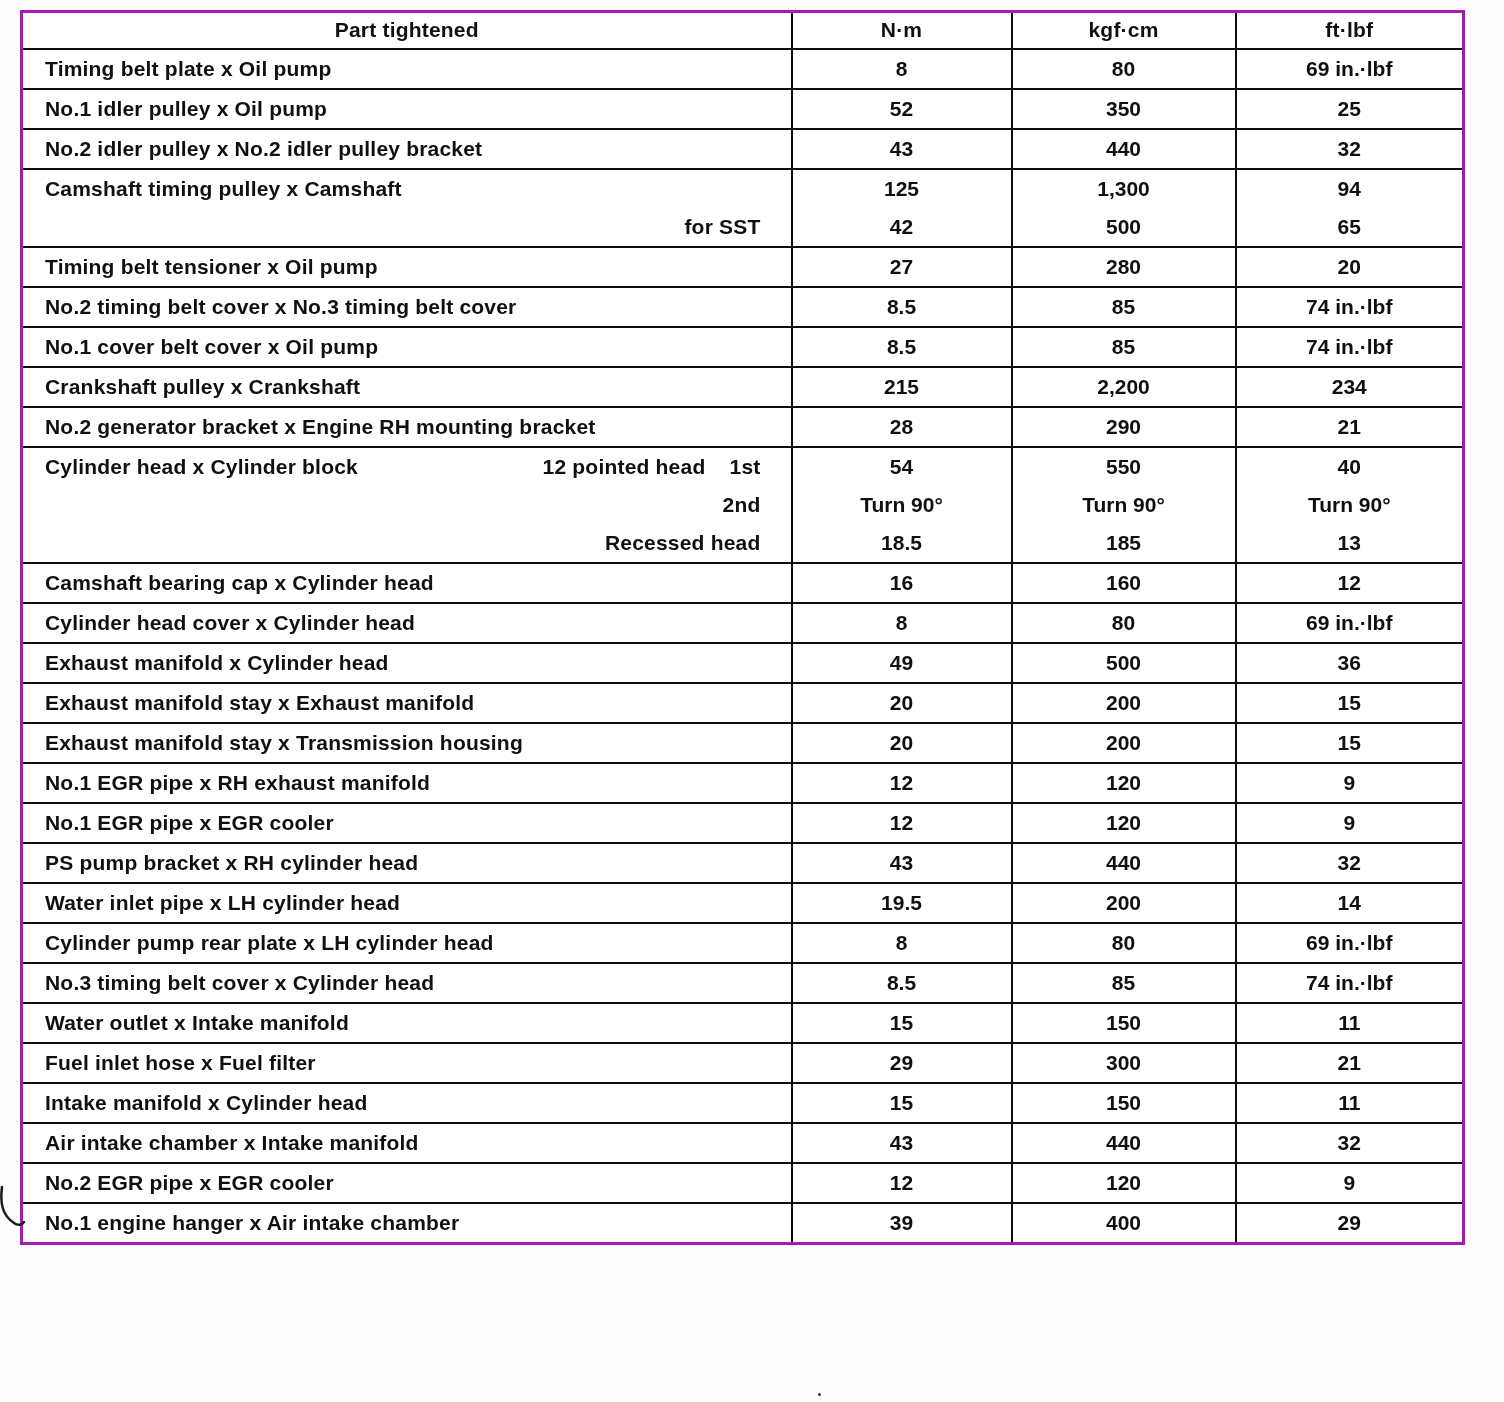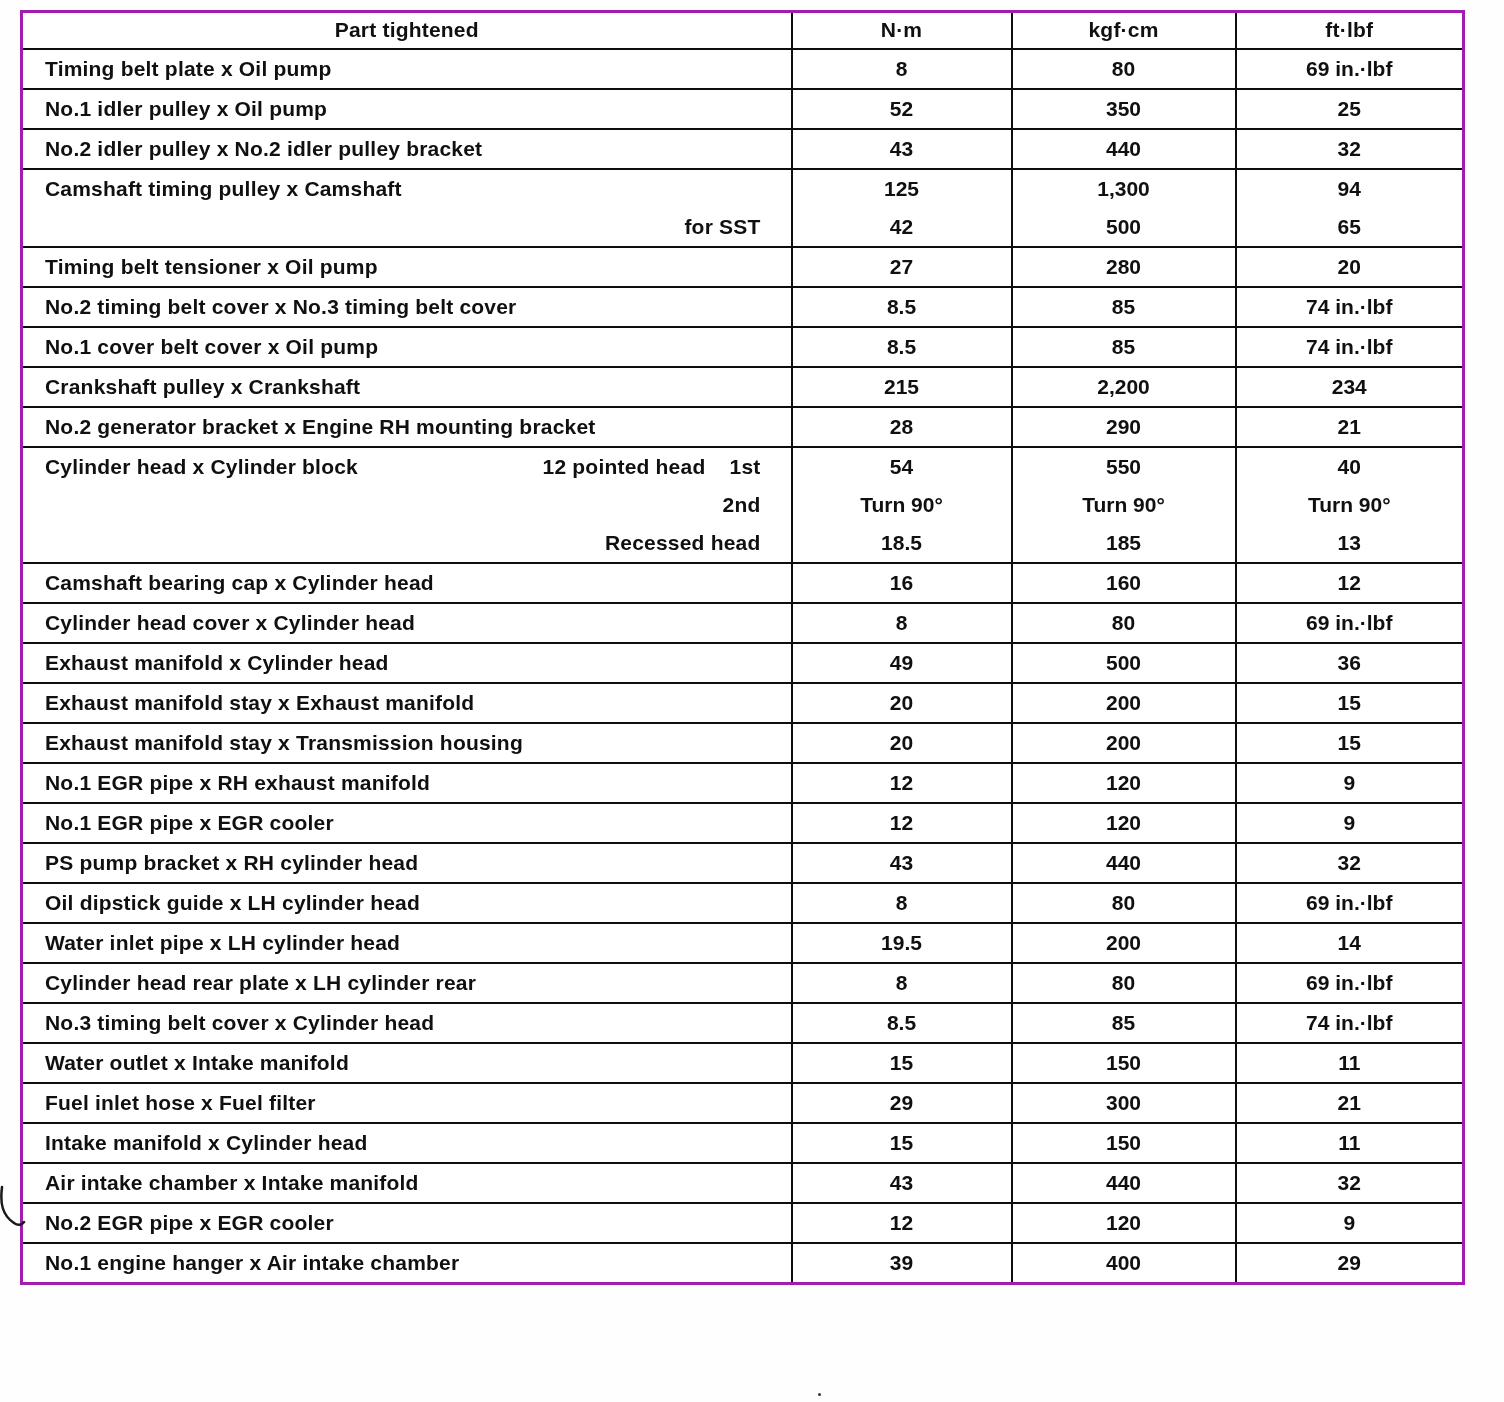--- a/index.html
+++ b/index.html
@@ -422,55 +422,38 @@
           <td class="val-cell">
             <div class="val-line">440</div>
           </td>
           <td class="val-cell">
             <div class="val-line">32</div>
           </td>
         </tr>
         <tr>
           <td class="part-cell">
             <div class="part-line">
-              <span class="part-label">Oil dipstick guide x LH cylinder head</span>
-              <span class="part-sub"></span>
-            </div>
-          </td>
-          <td class="val-cell">
-            <div class="val-line">8</div>
-          </td>
-          <td class="val-cell">
-            <div class="val-line">80</div>
-          </td>
-          <td class="val-cell">
-            <div class="val-line">69 in.·lbf</div>
-          </td>
-        </tr>
-        <tr>
-          <td class="part-cell">
-            <div class="part-line">
               <span class="part-label">Water inlet pipe x LH cylinder head</span>
               <span class="part-sub"></span>
             </div>
           </td>
           <td class="val-cell">
             <div class="val-line">19.5</div>
           </td>
           <td class="val-cell">
             <div class="val-line">200</div>
           </td>
           <td class="val-cell">
             <div class="val-line">14</div>
           </td>
         </tr>
         <tr>
           <td class="part-cell">
             <div class="part-line">
-              <span class="part-label">Cylinder head rear plate x LH cylinder rear</span>
+              <span class="part-label">Cylinder pump rear plate x LH cylinder head</span>
               <span class="part-sub"></span>
             </div>
           </td>
           <td class="val-cell">
             <div class="val-line">8</div>
           </td>
           <td class="val-cell">
             <div class="val-line">80</div>
           </td>
           <td class="val-cell">

